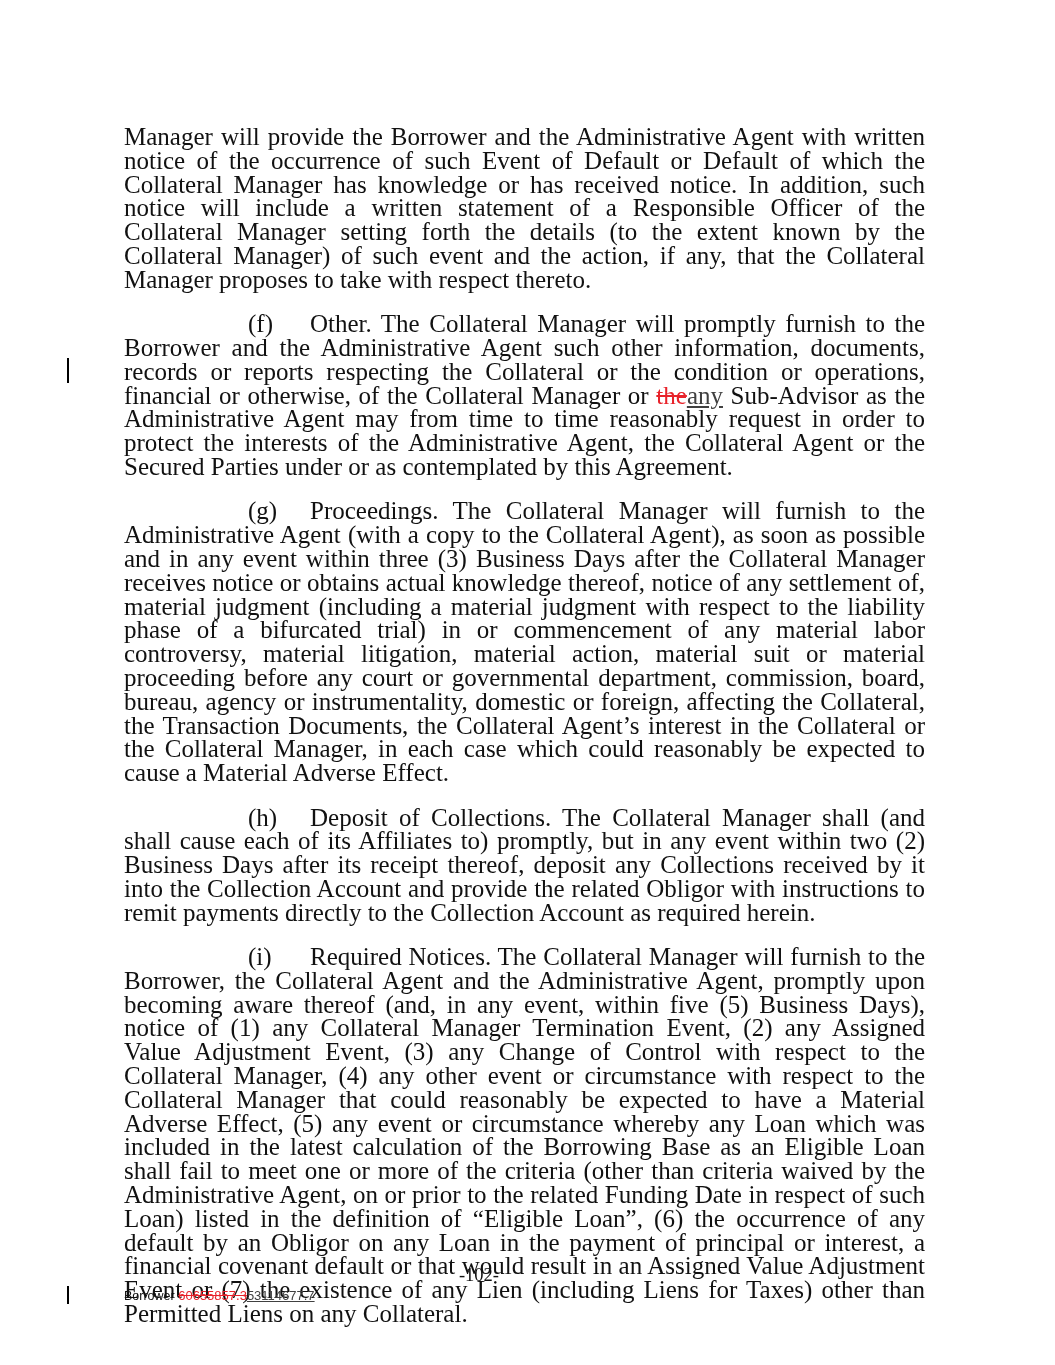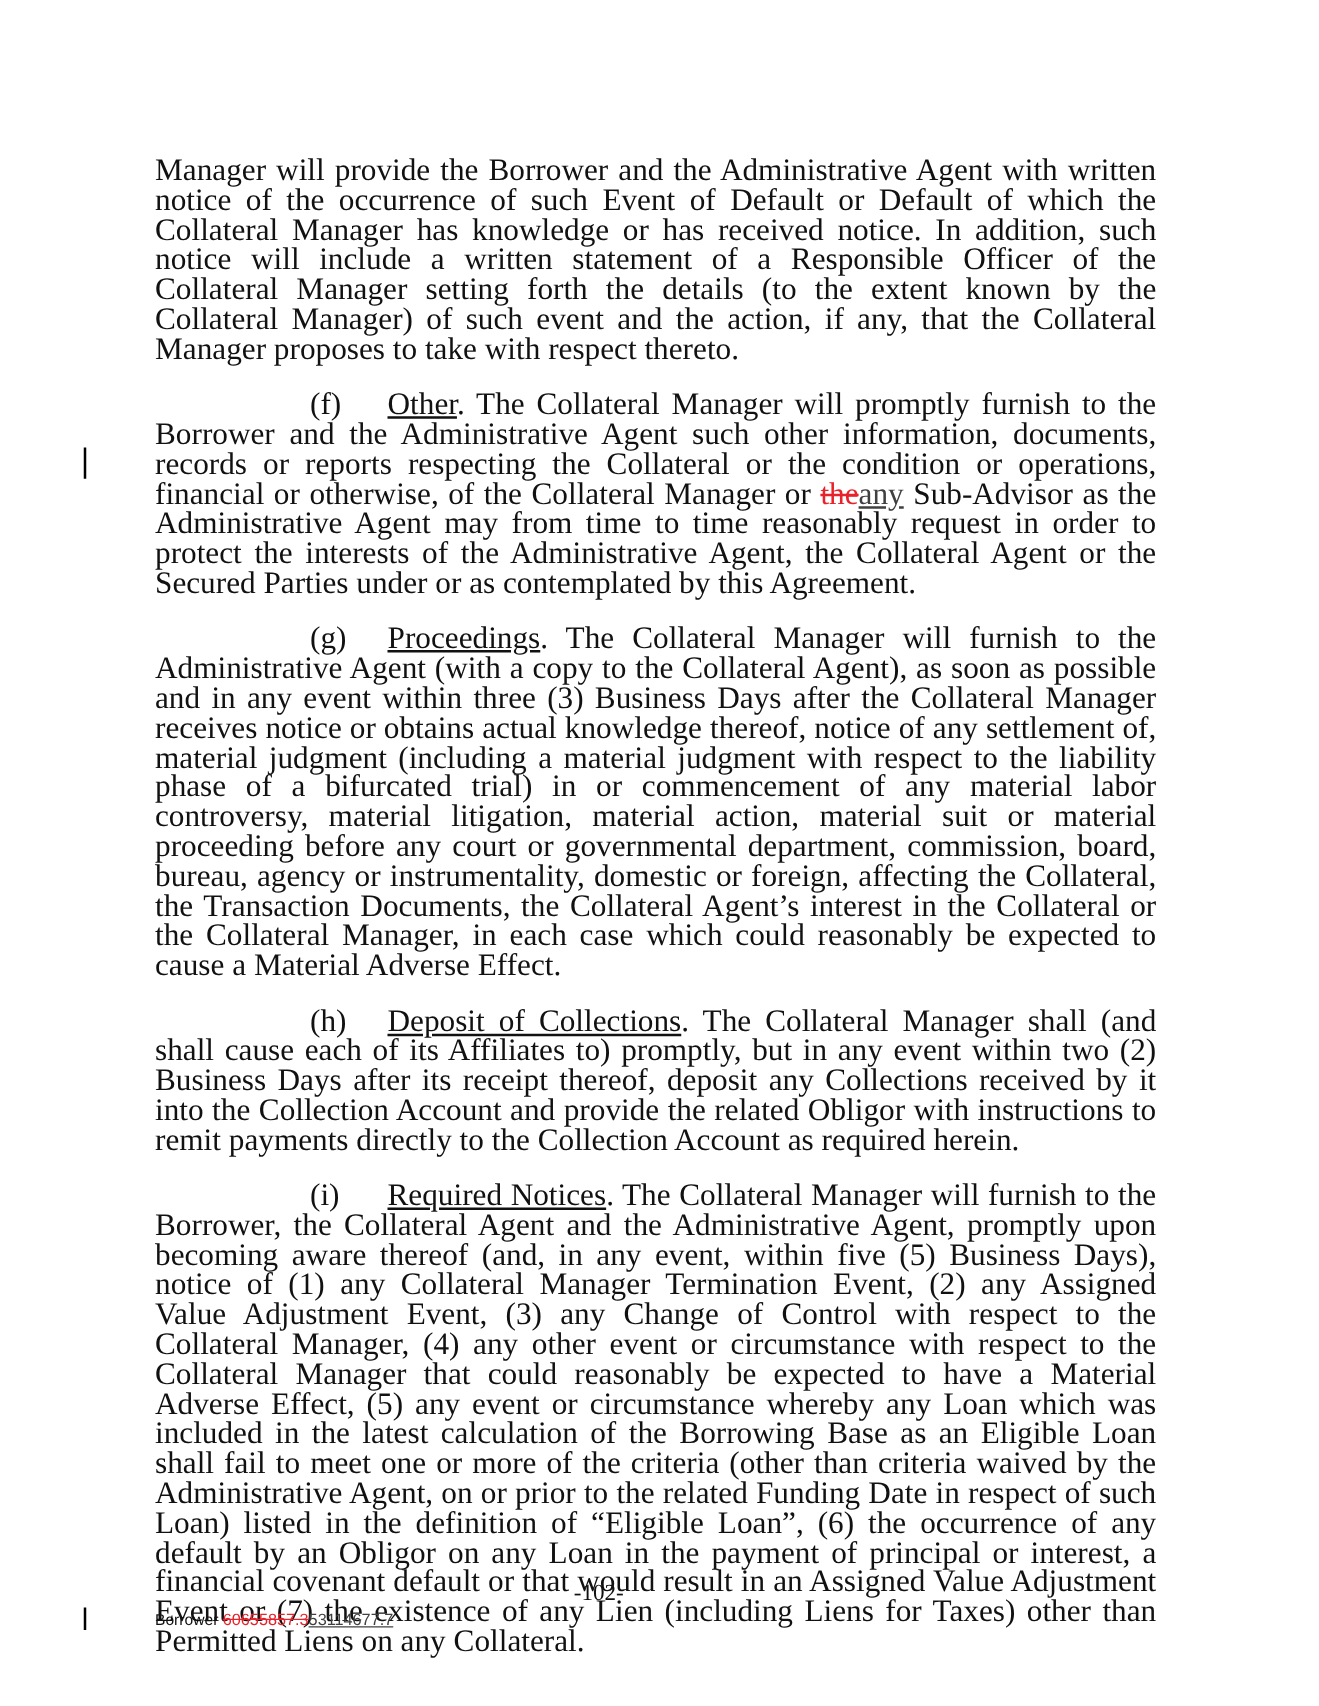--- a/index.html
+++ b/index.html
@@ -3,21 +3,21 @@
   <meta charset="utf-8">
   <style>
     html, body { margin: 0; padding: 0; background: #ffffff; }
     body { width: 1055px; height: 1365px; position: relative; overflow: hidden; }
     .page { position: absolute; left: 124px; top: 125px; width: 801px;
       font-family: "Liberation Serif", "DejaVu Serif", serif; font-size: 25px;
       line-height: 23.8px; color: #111; }
     p { margin: 0 0 20.6px 0; text-align: justify; }
     .indent { display: inline-block; width: 124px; }
     .num { display: inline-block; width: 62px; }
-    .u { text-decoration: underline; }
+    .u { }
     .del { color: #e8222a; text-decoration: line-through; }
     .ins { color: #404040; text-decoration: underline; }
     .bar { position: absolute; left: 67px; width: 2px; background: #000; }
     .pagenum { position: absolute; top: 1265px; left: 0; width: 880px; text-align: center;
       font-family: "Liberation Serif", serif; font-size: 18.5px; color: #111; padding-left: 39px; }
     .footer { position: absolute; top: 1288px; left: 124px;
       font-family: "Liberation Sans", sans-serif; font-size: 12.5px; color: #111; }
     .footer .del, .footer .ins { font-size: 13px; }
   </style>
 </head>

